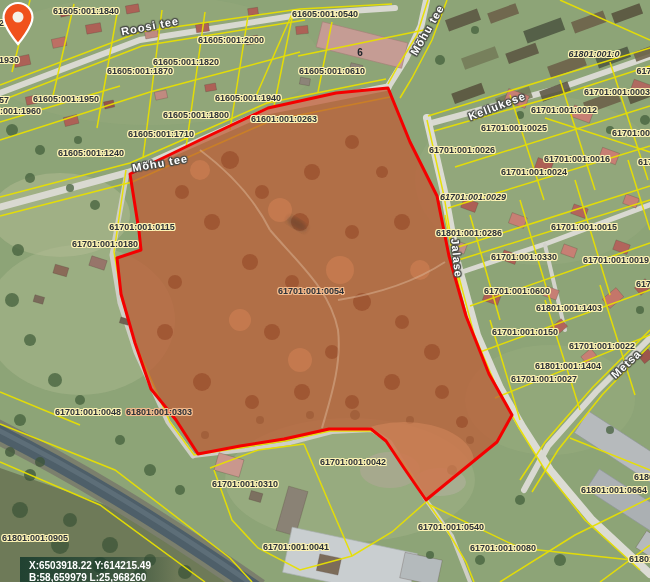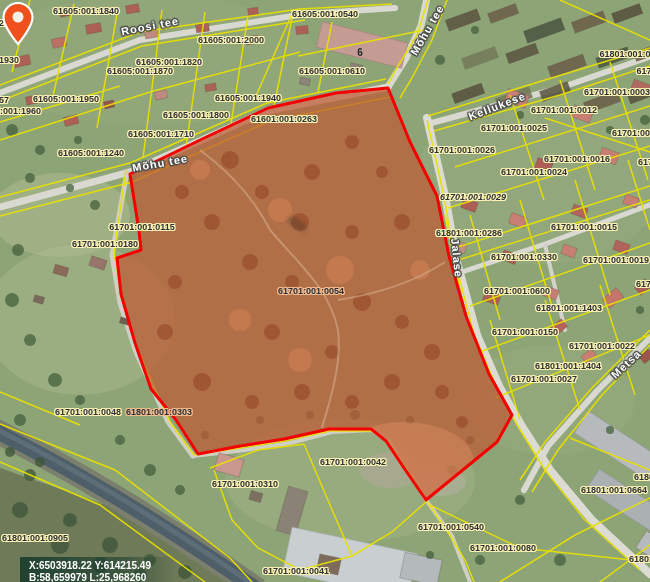--- a/index.html
+++ b/index.html
@@ -298,40 +298,40 @@
     <path d="M388,88 L410,142 L437,196 L449,256 L466,316 L489,374 L512,415 L497,442 L426,500 L404,468 L386,441 L371,429 L329,429 L284,439 L240,446 L198,454 L176,420 L151,389 L135,343 L121,294 L117,258 L141,250 L139,231 L130,174 L200,140 L268,108 L336,93 Z" fill="none" stroke="#f40000" stroke-width="3" stroke-linejoin="round"></path>
   </g>
 
   <ellipse cx="297" cy="224" rx="11" ry="5" transform="rotate(32 297 224)" fill="rgba(60,55,45,.35)" filter="url(#blur2)"></ellipse>
 </svg>
 
 <div id="labels">
       <div class="plabel" style="left: 86px; top: 11px;">61605:001:1840</div>
       <div class="plabel" style="left: 325px; top: 14px;">61605:001:0540</div>
       <div class="plabel" style="left: 231px; top: 40px;">61605:001:2000</div>
-      <div class="plabel" style="left: 169px; top: 62px;">61605:001:1820</div>
+      <div class="plabel" style="left: 186px; top: 62px;">61605:001:1820</div>
       <div class="plabel" style="left: 140px; top: 71px;">61605:001:1870</div>
       <div class="plabel" style="left: 332px; top: 71px;">61605:001:0610</div>
       <div class="plabel" style="left: -14px; top: 60px;">61605:001:1930</div>
       <div class="plabel" style="left: 66px; top: 99px;">61605:001:1950</div>
       <div class="plabel" style="left: 8px; top: 111px;">61605:001:1960</div>
       <div class="plabel" style="left: 196px; top: 115px;">61605:001:1800</div>
       <div class="plabel" style="left: 248px; top: 98px;">61605:001:1940</div>
       <div class="plabel" style="left: 284px; top: 119px;">61601:001:0263</div>
       <div class="plabel" style="left: 161px; top: 134px;">61605:001:1710</div>
       <div class="plabel" style="left: 91px; top: 153px;">61605:001:1240</div>
       <div class="plabel" style="left: 142px; top: 227px;">61701:001:0115</div>
       <div class="plabel" style="left: 105px; top: 244px;">61701:001:0180</div>
       <div class="plabel onred" style="left: 311px; top: 291px;">61701:001:0054</div>
       <div class="plabel" style="left: 88px; top: 412px;">61701:001:0048</div>
       <div class="plabel onred" style="left: 159px; top: 412px;">61801:001:0303</div>
       <div class="plabel" style="left: 35px; top: 538px;">61801:001:0905</div>
       <div class="plabel" style="left: 233px; top: 484px; padding-left: 24px;">61701:001:0310</div>
       <div class="plabel" style="left: 353px; top: 462px;">61701:001:0042</div>
-      <div class="plabel" style="left: 296px; top: 571px;">61701:001:0041</div>
+      <div class="plabel" style="left: 296px; top: 547px;">61701:001:0041</div>
       <div class="plabel" style="left: 451px; top: 527px;">61701:001:0540</div>
       <div class="plabel" style="left: 503px; top: 548px;">61701:001:0080</div>
       <div class="plabel" style="left: 614px; top: 490px;">61801:001:0664</div>
       <div class="plabel" style="left: 514px; top: 128px;">61701:001:0025</div>
       <div class="plabel" style="left: 462px; top: 150px;">61701:001:0026</div>
       <div class="plabel" style="left: 564px; top: 110px;">61701:001:0012</div>
       <div class="plabel" style="left: 617px; top: 92px;">61701:001:0003</div>
       <div class="plabel" style="left: 577px; top: 159px;">61701:001:0016</div>
       <div class="plabel" style="left: 534px; top: 172px;">61701:001:0024</div>
       <div class="plabel" style="left: 473px; top: 197px; font-style: italic;">61701:001:0029</div>
@@ -340,21 +340,21 @@
       <div class="plabel" style="left: 524px; top: 257px;">61701:001:0330</div>
       <div class="plabel" style="left: 598px; top: 260px; padding-left: 36px;">61701:001:0019</div>
       <div class="plabel" style="left: 517px; top: 291px;">61701:001:0600</div>
       <div class="plabel" style="left: 569px; top: 308px;">61801:001:1403</div>
       <div class="plabel" style="left: 525px; top: 332px;">61701:001:0150</div>
       <div class="plabel" style="left: 596px; top: 346px; margin-left: 6px;">61701:001:0022</div>
       <div class="plabel" style="left: 568px; top: 366px;">61801:001:1404</div>
       <div class="plabel" style="left: 544px; top: 379px;">61701:001:0027</div>
       <div class="plabel" style="left: 4px; top: 23px;">20</div>
       <div class="plabel" style="left: 4px; top: 100px;">57</div>
-      <div class="plabel" style="left: 625px; top: 54px;">61801:001:0</div>
+      <div class="plabel" style="left: 594px; top: 54px; font-style: italic;">61801:001:0</div>
       <div class="plabel" style="left: 644px; top: 71px;">617</div>
       <div class="plabel" style="left: 640px; top: 133px;">61701:001:00</div>
       <div class="plabel" style="left: 648px; top: 162px;">6170</div>
       <div class="plabel" style="left: 646px; top: 284px;">6170</div>
       <div class="plabel" style="left: 644px; top: 477px;">6180</div>
       <div class="plabel" style="left: 643px; top: 559px;">61801:</div>
       <div class="plabel house" style="left: 360px; top: 52px;">6</div>
       <div class="rlabel" style="left: 150px; top: 26px; transform: translate(-50%, -50%) rotate(-11deg);">Roosi tee</div>
       <div class="rlabel" style="left: 427px; top: 30px; transform: translate(-50%, -50%) rotate(-60deg);">Mõhu tee</div>
       <div class="rlabel" style="left: 160px; top: 163px; transform: translate(-50%, -50%) rotate(-10deg);">Mõhu tee</div>

